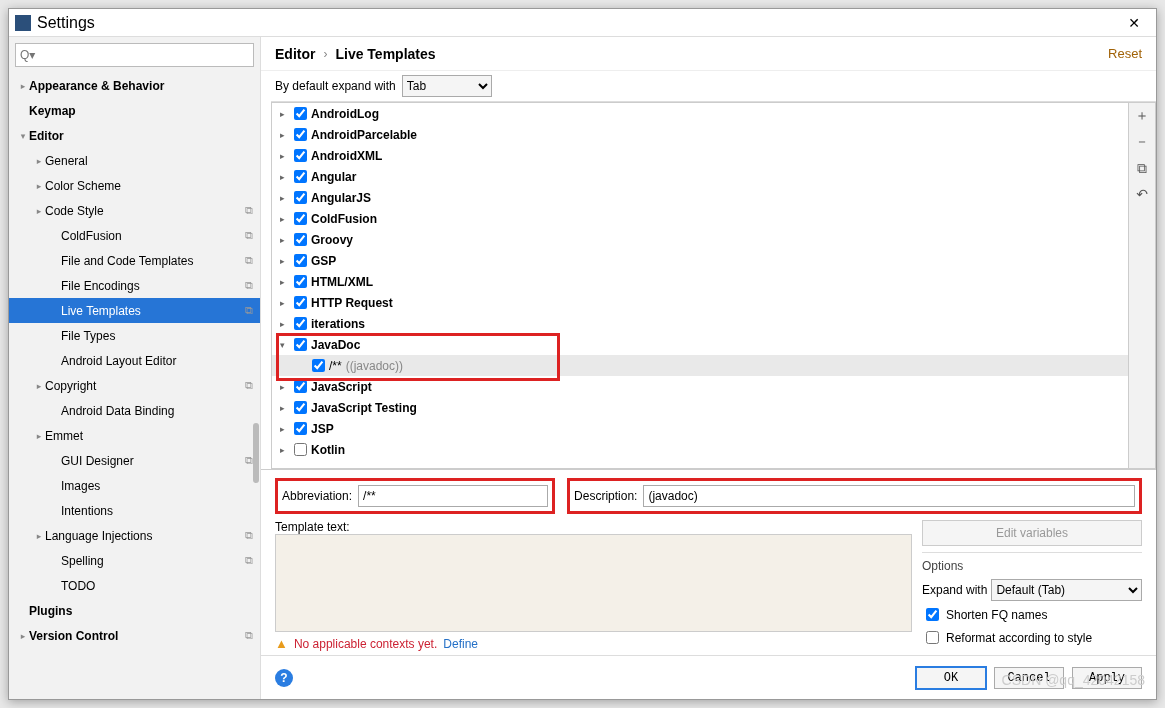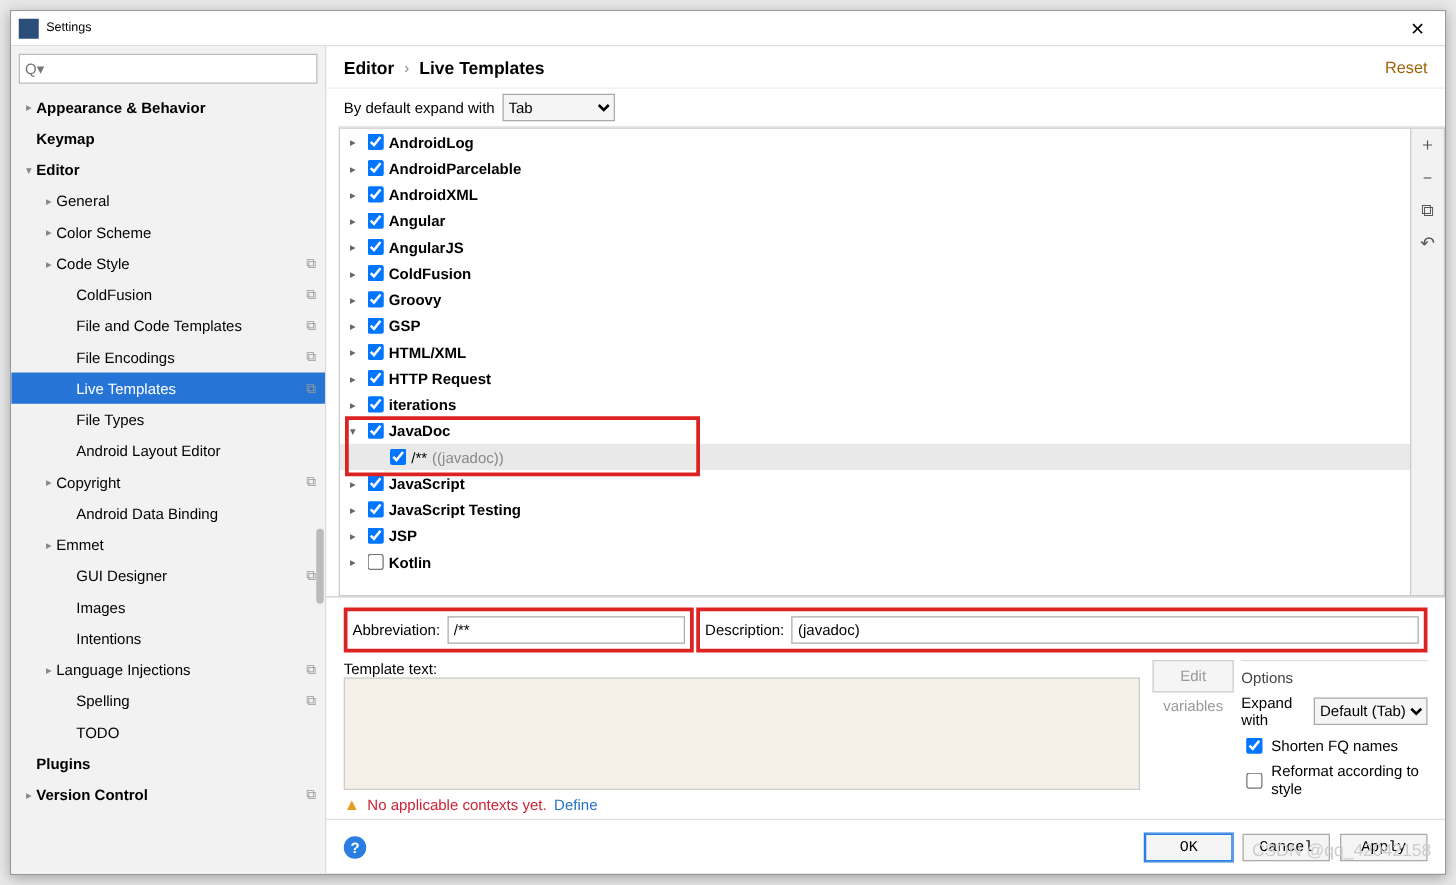--- a/index.html
+++ b/index.html
@@ -1,20 +1,20 @@
 <!DOCTYPE html>
 <html><head>
 <meta charset="utf-8">
 <style>
 * { box-sizing: border-box; font-family: "Segoe UI", Arial, sans-serif; font-size: 12px; }
 body { margin: 0; background: #e8e8e8; padding: 8px; }
 .dialog { width: 1149px; height: 692px; background: #fff; border: 1px solid #999; display: flex; flex-direction: column; box-shadow: 0 2px 10px rgba(0,0,0,0.3); }
 .titlebar { height: 28px; background: #fff; border-bottom: 1px solid #ddd; display: flex; align-items: center; padding: 0 6px; }
 .titlebar .appicon { width: 16px; height: 16px; background: #2b4f7a; margin-right: 6px; }
-.titlebar .title { flex: 1; font-size: 10px; }
+.titlebar .title { flex: 1; font-size: 16px; }
 .titlebar .close { width: 32px; text-align: center; font-size: 14px; cursor: pointer; }
 .body { flex: 1; display: flex; min-height: 0; }
 .sidebar { width: 252px; border-right: 1px solid #ddd; display: flex; flex-direction: column; background: #f2f2f2; }
 .search { margin: 6px; position: relative; }
 .search input { width: 100%; height: 24px; padding: 2px 20px 2px 4px; border: 1px solid #bbb; background: #fff; }
 .tree { flex: 1; overflow: auto; position: relative; }
 .tree .scrollthumb { position: absolute; right: 1px; top: 350px; width: 6px; height: 60px; background: #bbb; border-radius: 3px; }
 .tree-row { display: flex; align-items: center; height: 25px; cursor: pointer; padding-right: 4px; }
 .tree-row.selected { background: #2675d6; color: #fff; }
 .tree-row .arrow { width: 12px; text-align: center; color: #888; font-size: 9px;}
@@ -37,30 +37,30 @@
 .lrow { display: flex; align-items: center; height: 21px; padding-left: 8px; }
 .lrow .arrow { width: 12px; font-size: 9px; color: #666; }
 .lrow input[type=checkbox]{ margin: 0 4px 0 2px; width:13px; height:13px;}
 .lrow .lab { font-weight: bold; }
 .lrow.child { padding-left: 38px; background: #e9e9e9; }
 .lrow.child .lab { font-weight: normal; }
 .lrow.child .desc { color: #888; margin-left: 4px; }
 .lrow.open .arrow { }
 .redbox1 { position:absolute; border:3px solid #d22; pointer-events:none; }
 .detail { border-top: 1px solid #ccc; padding: 8px 14px 4px 14px; display:flex; flex-direction:column; gap:6px; position:relative;}
-.abbrrow { display: flex; align-items: center; gap: 2px; }
+.abbrrow { display: flex; align-items: center; gap: 12px; }
 .abbrrow label { white-space: nowrap; }
 .abbrrow input { height: 22px; border: 1px solid #aaa; padding: 0 4px; background:#fff;}
 .abbrfield { width: 190px; }
 .descfield { flex: 1; }
 .redwrap { border: 3px solid #d22; padding: 4px; display:flex; align-items:center; gap:6px;}
 .dtextrow { display:flex; gap:10px;}
 .dtextcol { flex:1; display:flex; flex-direction:column;}
 .templarea { flex:1; min-height:90px; background:#f4f0e8; border:1px solid #ccc;}
-.optcol { width:220px; display:flex; flex-direction:row; gap:6px;}
+.optcol { width:220px; display:flex; flex-direction:column; gap:6px;}
 .editvarbtn { height:26px; border:1px solid #ccc; background:#f5f5f5; color:#999; text-align:center; line-height:24px;}
 .optgroup { border-top: 1px solid #ddd; padding-top:6px;}
 .optgroup .ogtitle { color:#444; margin-bottom:6px;}
 .optrow { display:flex; align-items:center; gap:4px; margin-bottom:4px;}
 .optrow select { flex:1; height:22px; border:1px solid #aaa; background:#f5f5f5;}
 .contextrow { display:flex; align-items:center; gap:6px; padding-top:4px;}
 .warnicon { color:#e89b1c; font-size:13px;}
 .contextrow .ctext { color:#c23; }
 .contextrow .define { color:#2470c7; cursor:pointer;}
 .footer { height: 44px; border-top: 1px solid #ddd; display: flex; align-items: center; padding: 0 14px; gap: 8px; }

